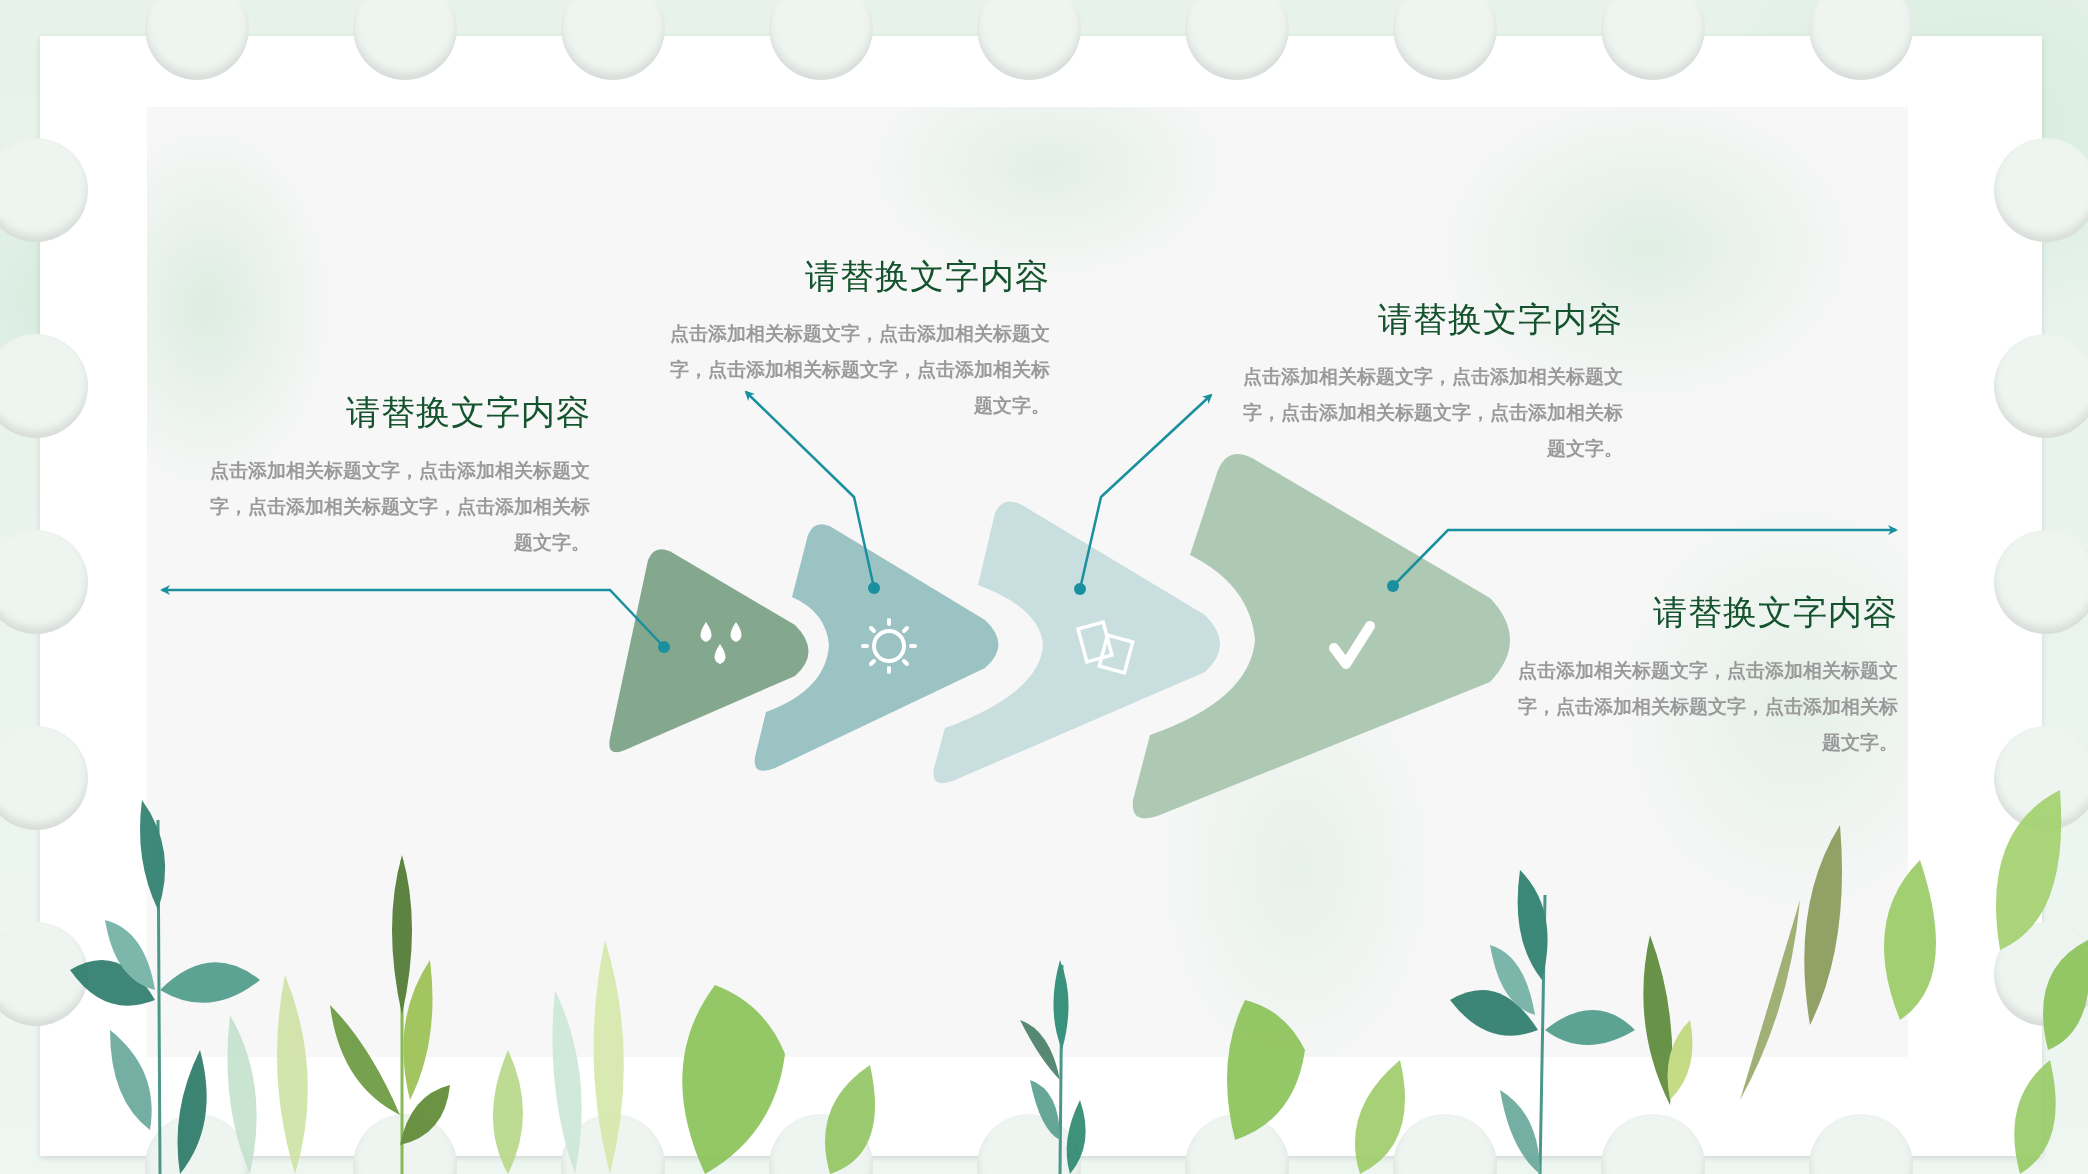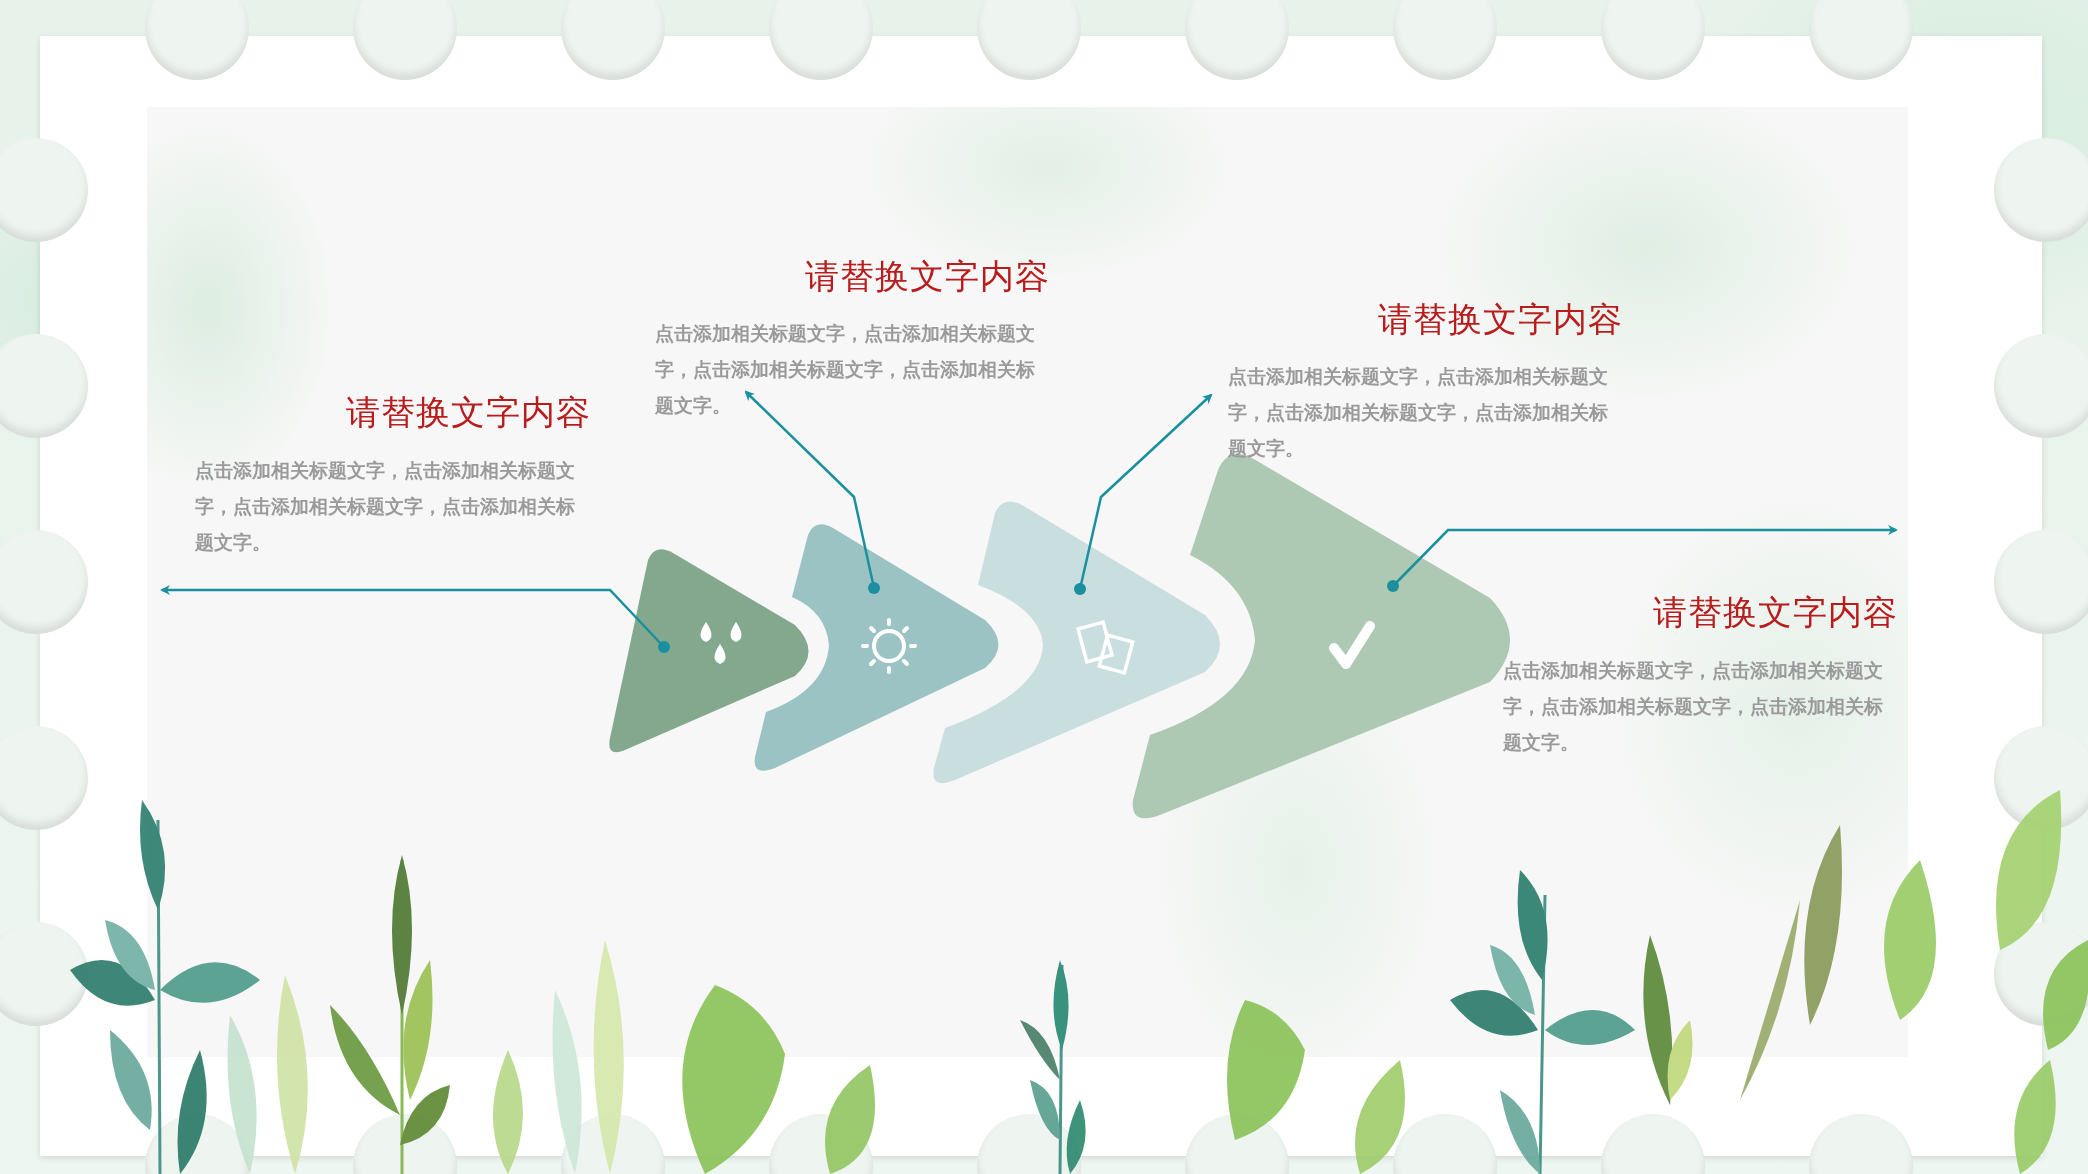--- a/index.html
+++ b/index.html
@@ -10,22 +10,22 @@
      linear-gradient(180deg,#e6f2ea 0%,#eef6f1 100%);}
   .frame{position:absolute;left:40px;top:36px;width:2002px;height:1120px;background:#ffffff;box-shadow:0 2px 6px rgba(0,0,0,.12);}
   .scallop{position:absolute;width:104px;height:104px;border-radius:50%;background:#eef4ef;box-shadow:inset 0 -6px 8px rgba(0,0,0,.10);}
   .paper{position:absolute;left:147px;top:107px;width:1761px;height:950px;background:
      radial-gradient(ellipse 180px 260px at 60px 200px,rgba(190,225,200,.45),rgba(190,225,200,0) 70%),
      radial-gradient(ellipse 260px 160px at 900px 60px,rgba(190,225,200,.35),rgba(190,225,200,0) 70%),
      radial-gradient(ellipse 300px 220px at 1500px 140px,rgba(190,225,200,.40),rgba(190,225,200,0) 70%),
      radial-gradient(ellipse 260px 300px at 1650px 600px,rgba(190,225,200,.30),rgba(190,225,200,0) 70%),
      radial-gradient(ellipse 200px 300px at 1150px 760px,rgba(190,225,200,.28),rgba(190,225,200,0) 70%),
      #f6f7f6;}
-  .title{position:absolute;font-size:34px;color:#b91c1c;text-align:right;white-space:nowrap;letter-spacing:1px;}
-  .body{position:absolute;font-size:19px;font-weight:bold;color:#9a9a9a;text-align:left;line-height:36px;width:395px;}
+  .title{position:absolute;font-size:34px;color:#14532d;text-align:right;white-space:nowrap;letter-spacing:1px;}
+  .body{position:absolute;font-size:19px;font-weight:bold;color:#9a9a9a;text-align:right;line-height:36px;width:395px;}
   svg.layer{position:absolute;left:0;top:0;}
   .leaves{position:absolute;left:0;top:0;}
 </style>
 </head>
 <body>
 
 <div class="bg"></div>
 
 <div class="frame"></div>
 <div id="scallops">

